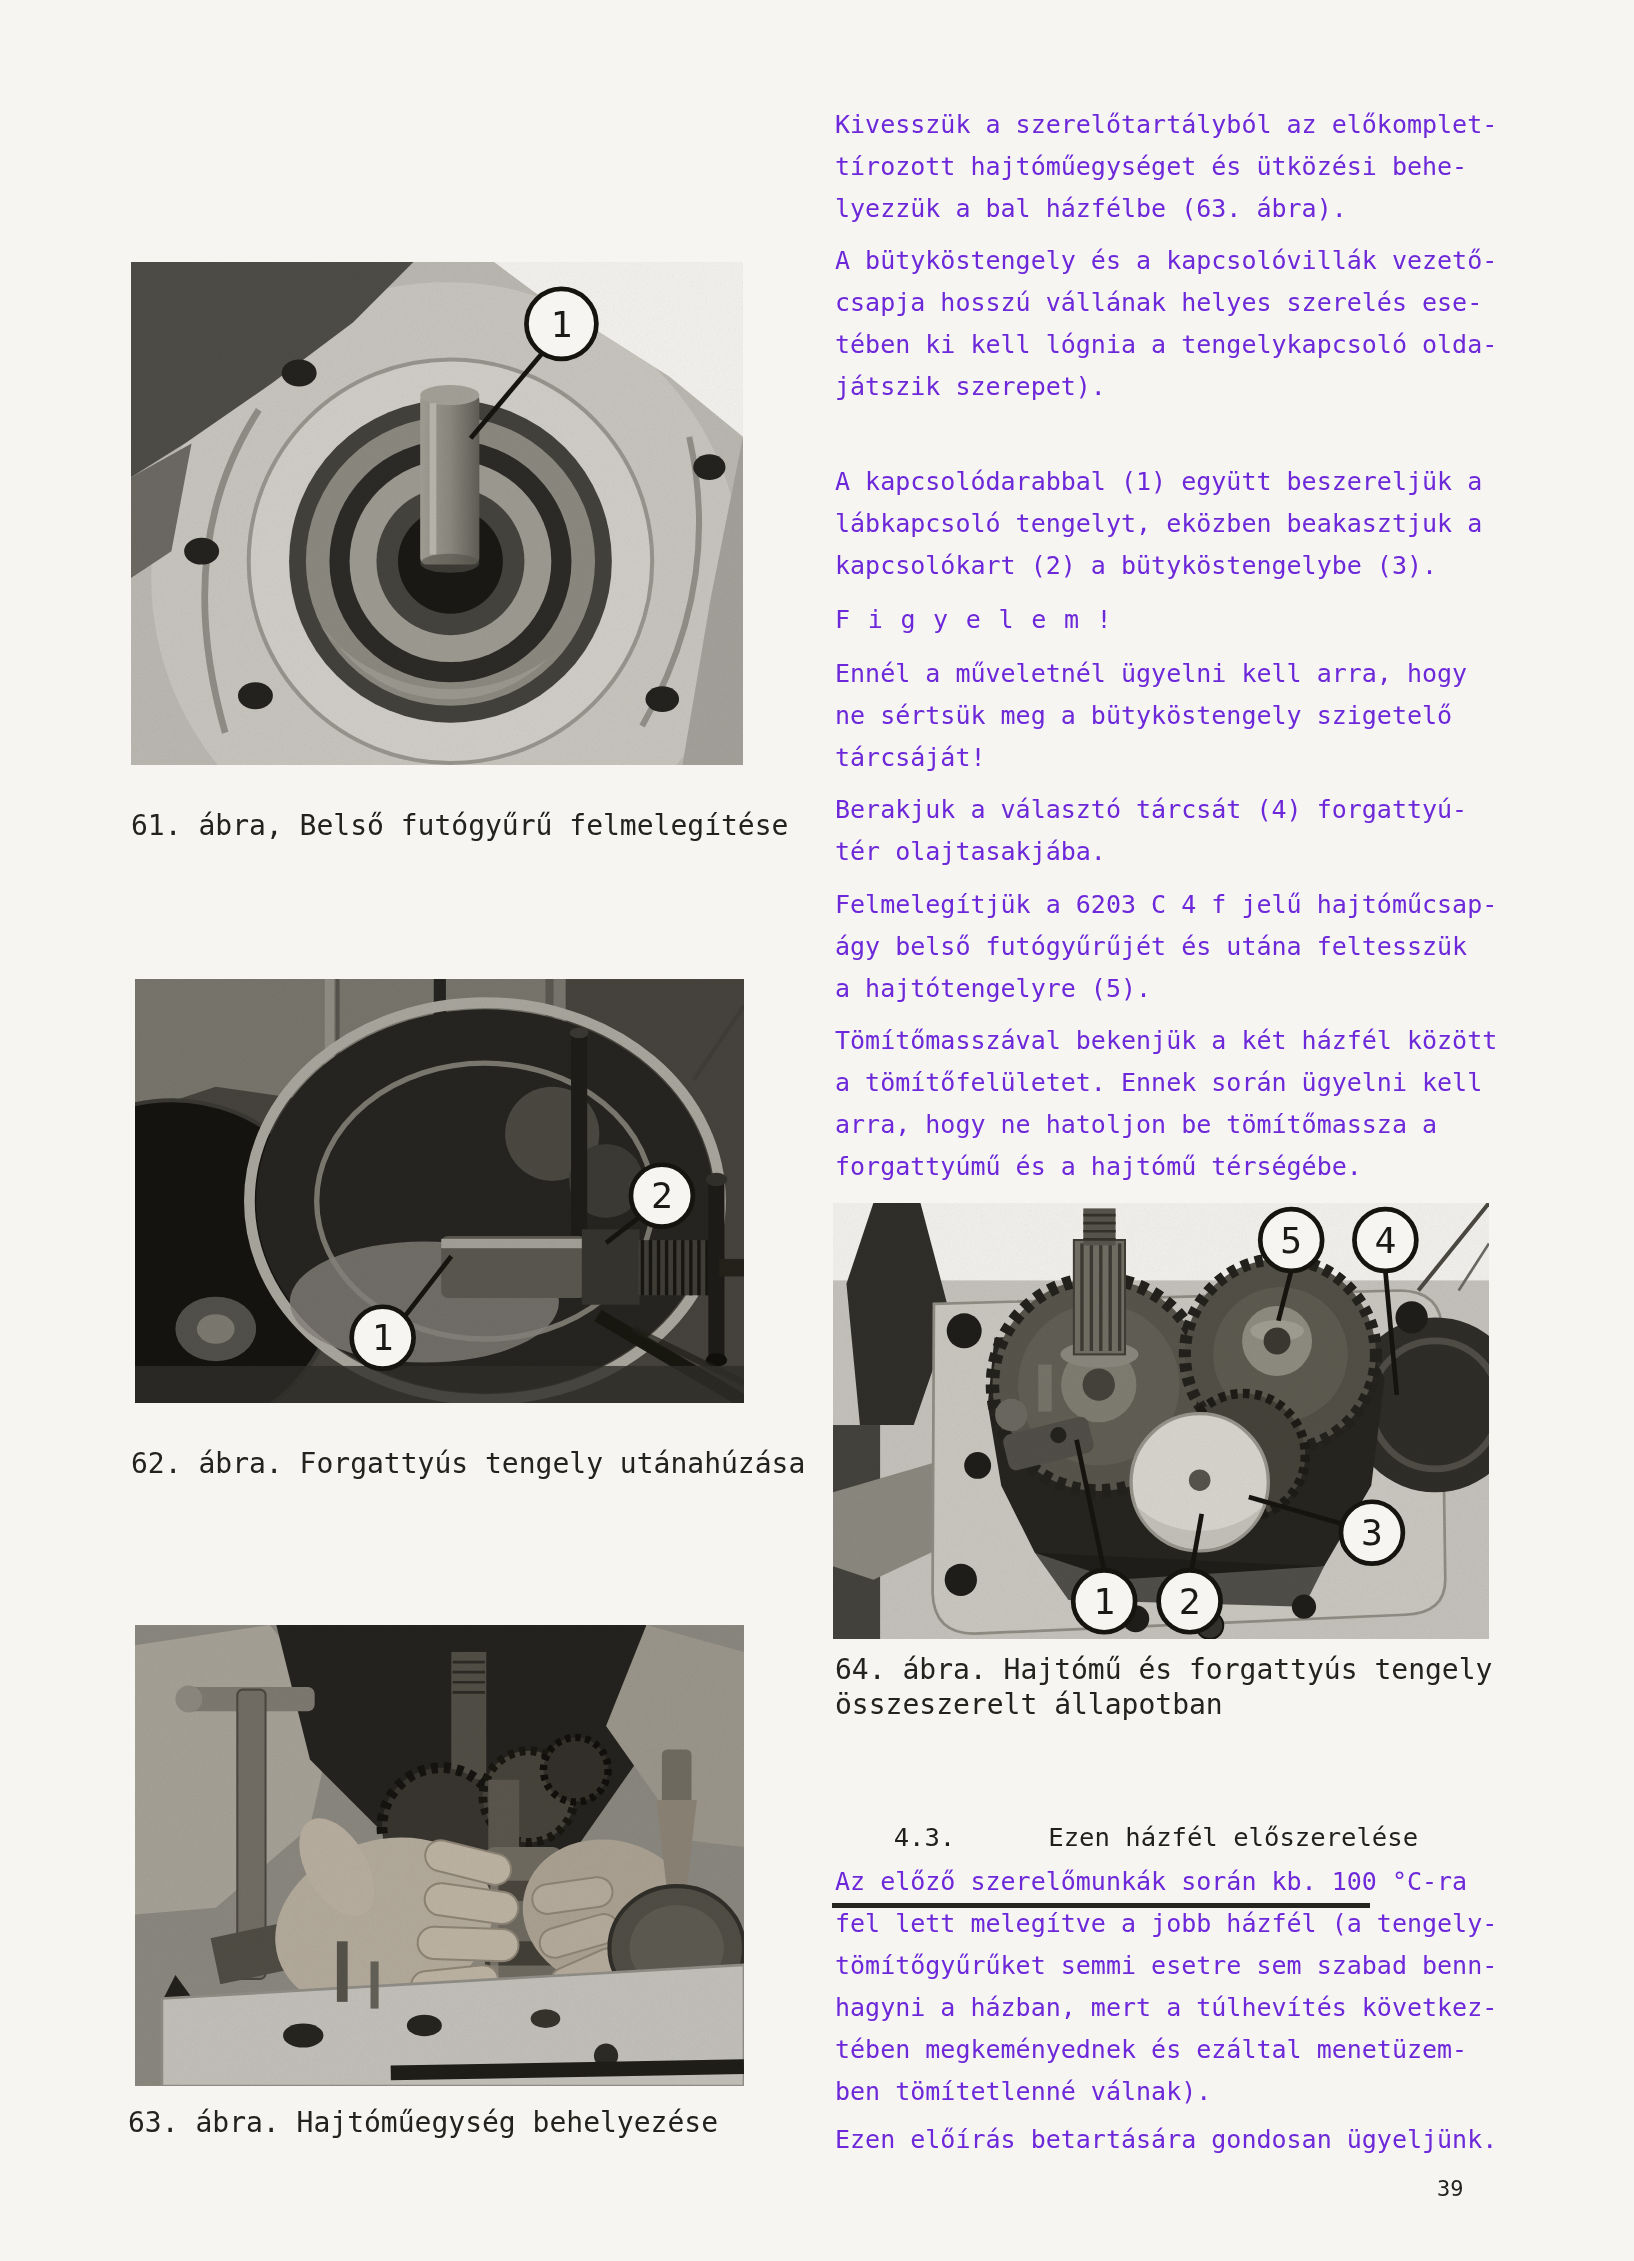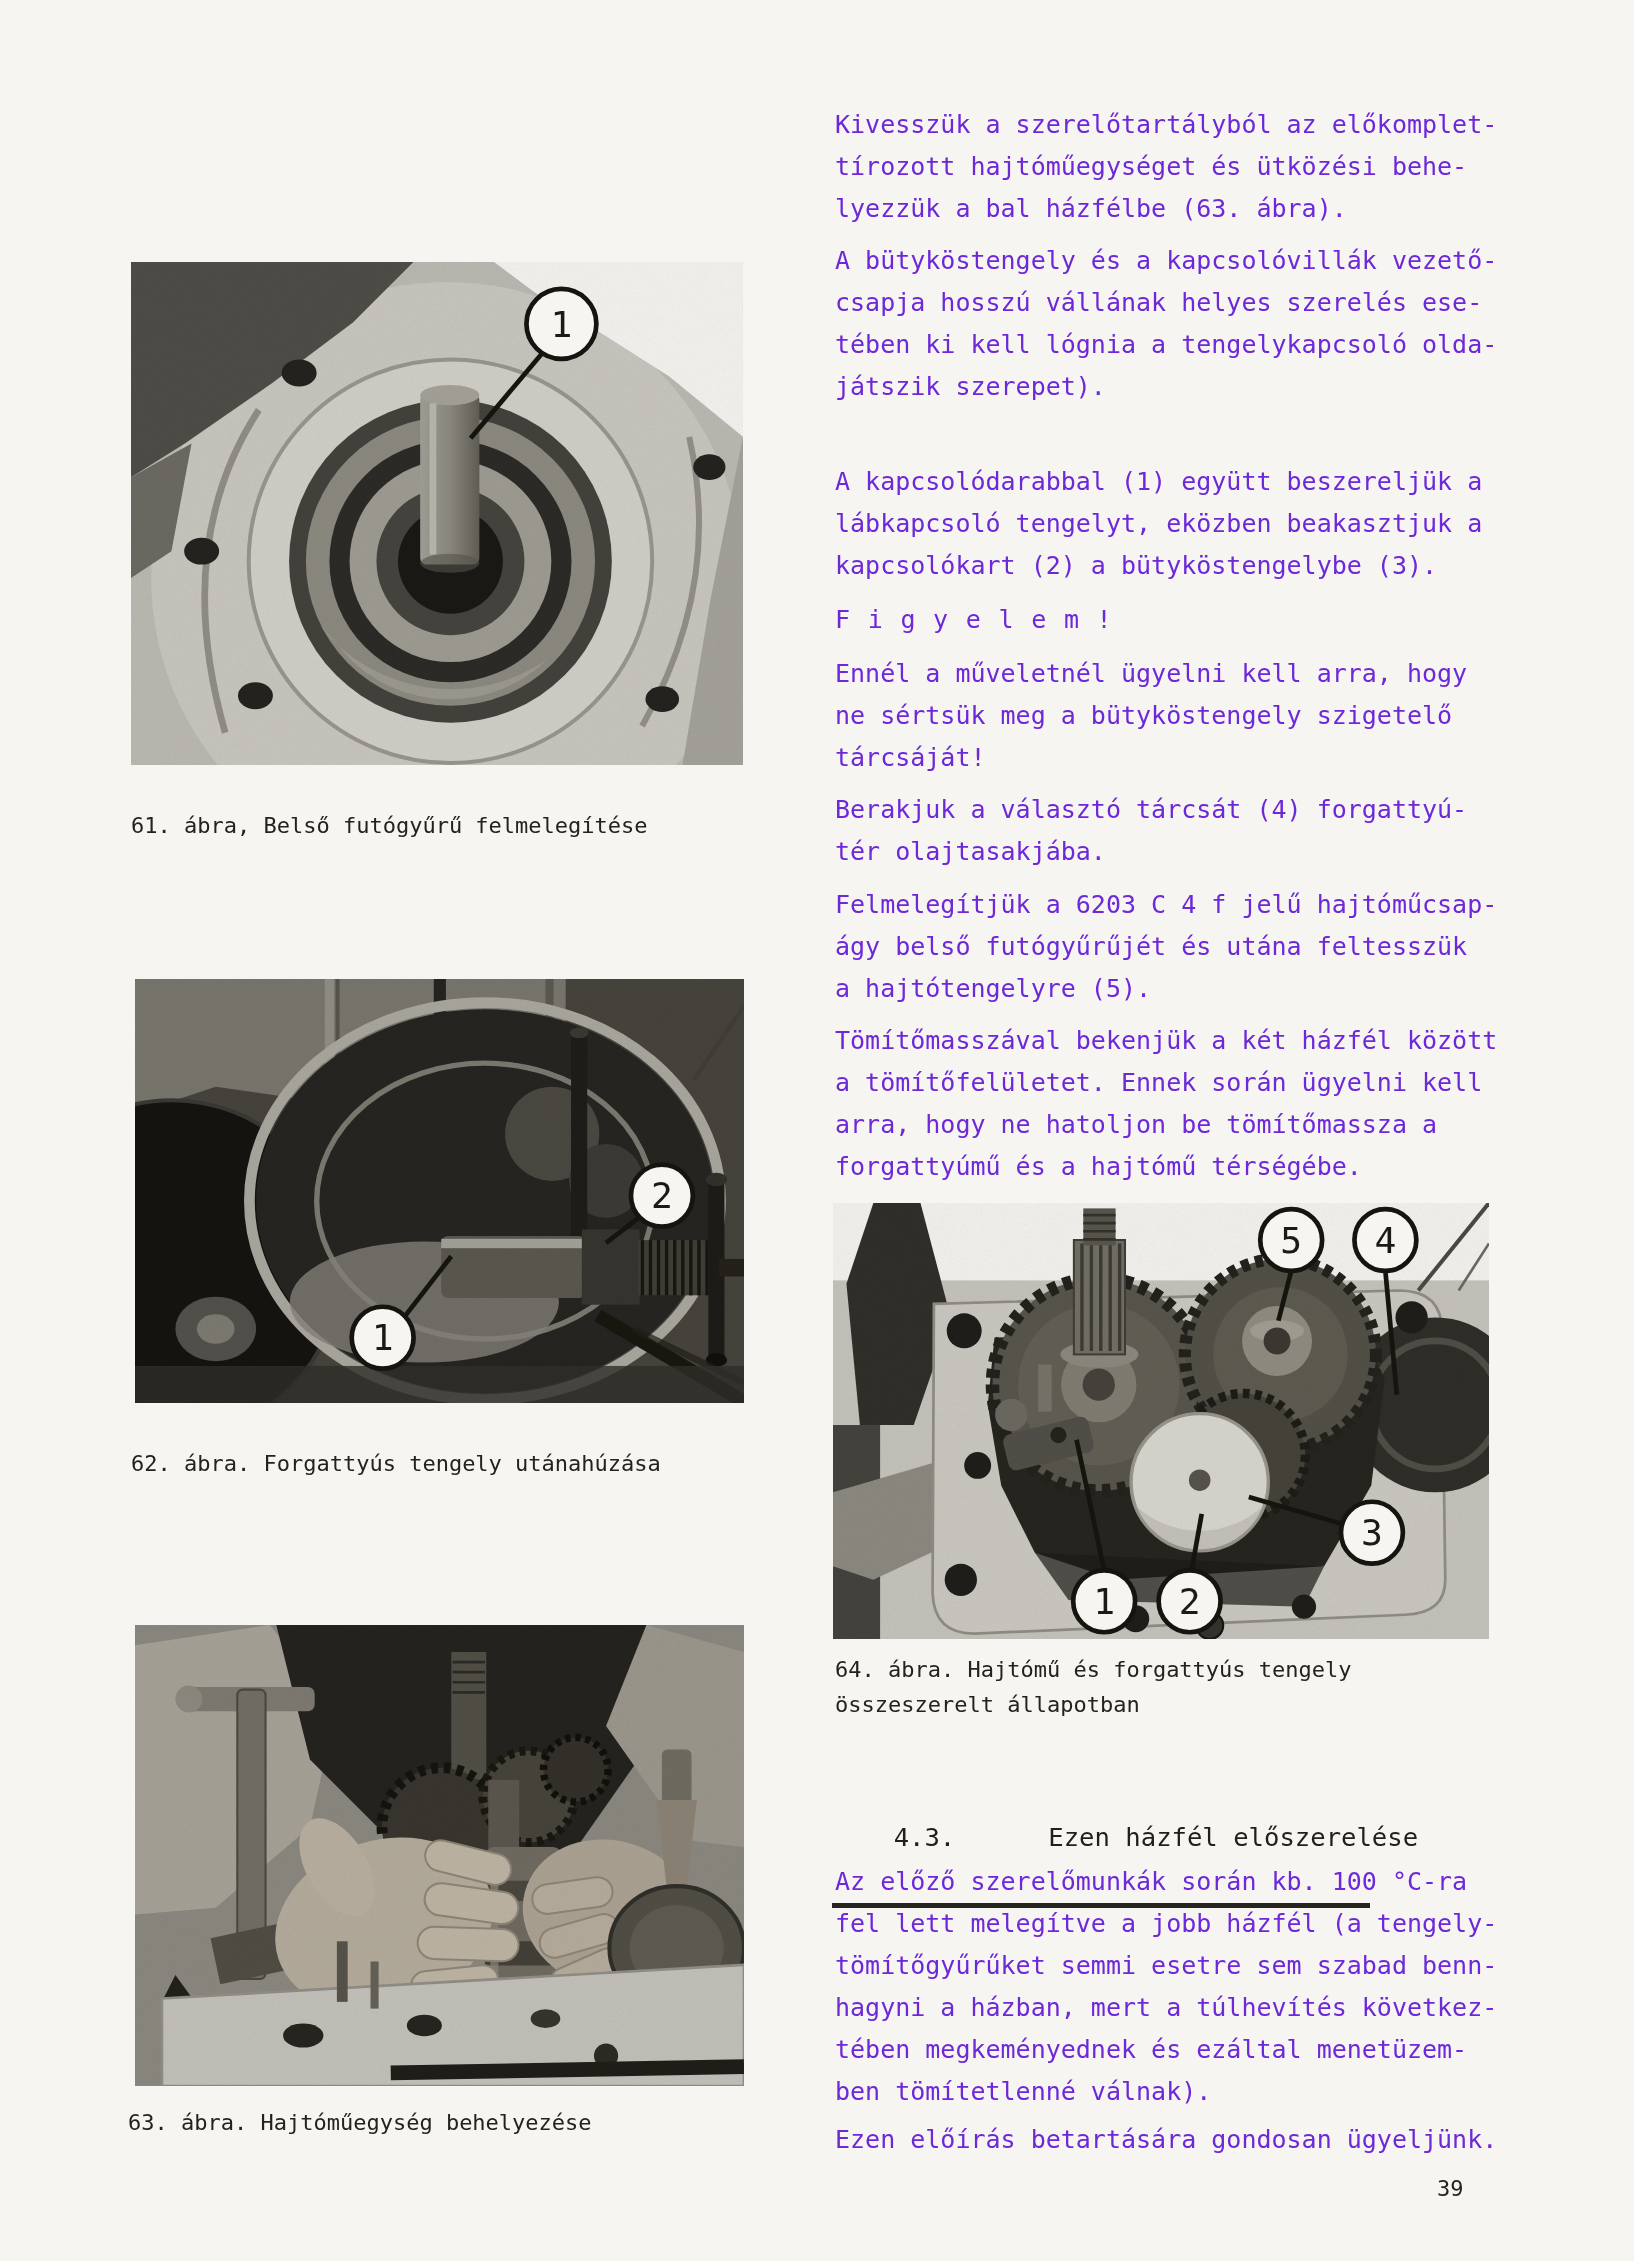--- a/index.html
+++ b/index.html
@@ -9,21 +9,21 @@
     font-family:"DejaVu Sans Mono","Liberation Mono",monospace;
     color:#211f1c;
     overflow:hidden;
     position:relative;
   }
   .page{position:absolute;inset:0;}
   .photo{position:absolute;margin:0;padding:0;overflow:hidden;}
   .photo svg{display:block;width:100%;height:100%;}
   .caption{
     position:absolute;
-    font-size:22px;line-height:35px;
+    font-size:28px;line-height:35px;
     white-space:pre;
     color:#24221e;
   }
   .para{
     position:absolute;
     font-size:25px;line-height:42px;
     color:#6d28d9;
   }
   .para .t-line{white-space:pre;}
   .attention{letter-spacing:1.3px;}

